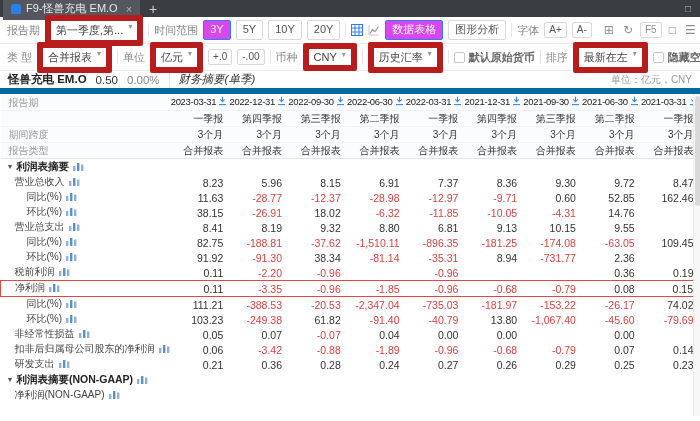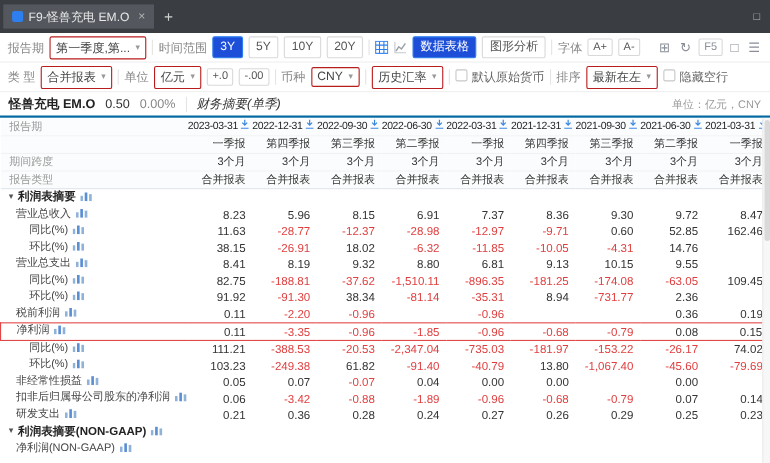--- a/index.html
+++ b/index.html
@@ -4,45 +4,45 @@
 <style>
   * { box-sizing: border-box; }
   html, body { margin: 0; padding: 0; }
   body {
     width: 700px; height: 421px; overflow: hidden;
     font-family: "Liberation Sans", "DejaVu Sans", sans-serif;
     background: #fff; color: #333; position: relative;
   }
 
   
-  .titlebar { height: 30px; background: #3a3d42; display: flex; align-items: center; padding-left: 3px; }
+  .titlebar { height: 17px; background: #3a3d42; display: flex; align-items: center; padding-left: 3px; }
   .tab { height: 22px; display: flex; align-items: center; gap: 5px; background: #54585e; color: #e8e8e8; font-size: 11px; padding: 0 8px; cursor: pointer; }
   .tab-logo { width: 10px; height: 10px; background: #2d7ff0; border-radius: 2px; display: inline-block; }
   .tab-close { color: #b0b0b0; font-size: 11px; margin-left: 3px; }
   .newtab { color: #cfcfcf; font-size: 14px; margin-left: 9px; cursor: pointer; line-height: 1; }
   .tb-spacer { flex: 1; }
   .win-icon { color: #b9bcc2; font-size: 10px; margin-right: 9px; cursor: pointer; }
 
   
   .toolbar { height: 27px; display: flex; align-items: center; gap: 5px; padding: 0 7px; border-bottom: 1px solid #ebebeb; font-size: 11px; color: #666; white-space: nowrap; background: #fff; }
   .lbl { color: #888; }
-  .select { display: inline-flex; align-items: center; gap: 5px; border: 1px solid #b91c1c; border-radius: 2px; background: #fff; padding: 2px 5px; color: #444; cursor: pointer; }
+  .select { display: inline-flex; gap: 5px; border: 6px solid #b91c1c; border-radius: 2px; background: #fff; padding: 2px 5px; color: #444; cursor: pointer; }
   .caret { color: #999; font-size: 8px; font-style: normal; line-height: 1; }
   .btn { border: 1px solid #d9d9d9; border-radius: 2px; background: #fff; color: #555; font-size: 11px; padding: 2px 6px; cursor: pointer; font-family: inherit; line-height: 1.2; }
-  .btn.active { background: #1d4ed8; border-color: #2d7ff0; color: #fff; }
+  .btn.active { background: #d946ef; border-color: #2d7ff0; color: #fff; }
   .btn.small { padding: 1px 4px; font-size: 10px; }
   .sep { width: 1px; height: 14px; background: #e4e4e4; display: inline-block; flex: none; }
   .icon-btn { color: #8a8f98; font-size: 12px; cursor: pointer; background: none; border: none; padding: 0 2px; font-family: inherit; line-height: 1; }
   .icon-btn.f5 { font-size: 10px; border: 1px solid #d9d9d9; border-radius: 2px; padding: 2px 4px; }
   .mini-icon { display: inline-flex; align-items: center; cursor: pointer; }
-  .chk { display: inline-flex; gap: 4px; cursor: pointer; color: #666; }
+  .chk { display: inline-flex; align-items: center; gap: 4px; cursor: pointer; color: #666; font-weight: bold; }
   .checkbox { width: 11px; height: 11px; border: 1px solid #c8c8c8; border-radius: 2px; background: #fff; display: inline-block; flex: none; }
 
   
-  .stockbar { height: 23px; display: flex; align-items: center; gap: 9px; padding: 0 8px; border-bottom: 2px solid #0369a1; font-size: 11.5px; background: #fff; }
+  .stockbar { height: 23px; display: flex; align-items: center; gap: 9px; padding: 0 8px; border-bottom: 6px solid #0369a1; font-size: 11.5px; background: #fff; }
   .stock-name { font-weight: bold; color: #222; }
   .stock-price { color: #333; }
   .stock-change { color: #888; }
   .view-name { color: #333; font-style: italic; }
   .unit-note { color: #999; font-size: 10px; }
 
   
   .table-wrap { position: relative; height: 322px; overflow: hidden; }
   table { border-collapse: collapse; table-layout: fixed; width: 700px; }
   td { height: 14px; line-height: 14px; font-size: 10.5px; white-space: nowrap; overflow: hidden; text-align: right; padding: 0 6px 0 0; color: #333; }

